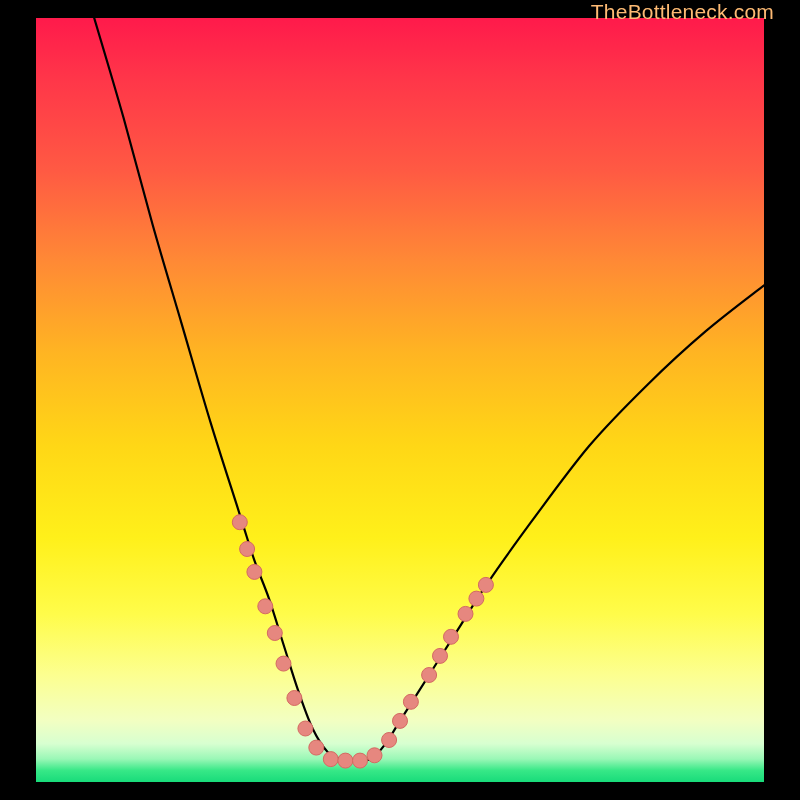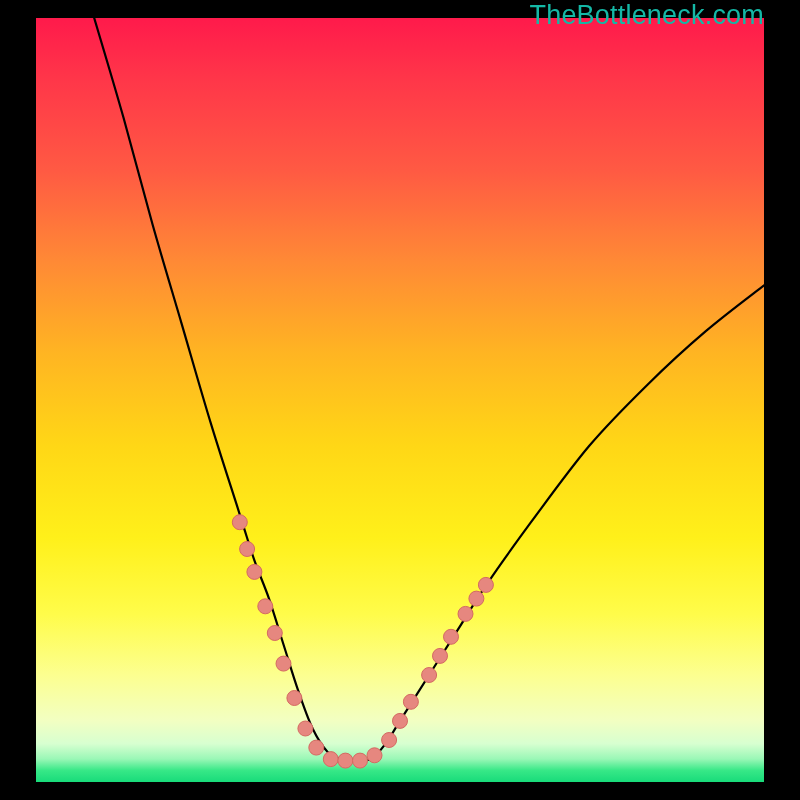--- a/index.html
+++ b/index.html
@@ -43,23 +43,23 @@
       #f2ffc2 92%,
       #d7ffd0 95%,
       #99f7b6 97%,
       #37e887 98.5%,
       #18db7a 100%
     );
   }
   .watermark {
     position: absolute;
     top: 0;
-    right: 36px;
-    color: #14b8a6;
-    font-size: 27px;
+    right: 26px;
+    color: #fdba74;
+    font-size: 21px;
     font-weight: 500;
     letter-spacing: 0.2px;
   }
   svg.curve {
     position: absolute;
     left: 0; top: 0;
     width: 728px;
     height: 764px;
   }
 </style>

